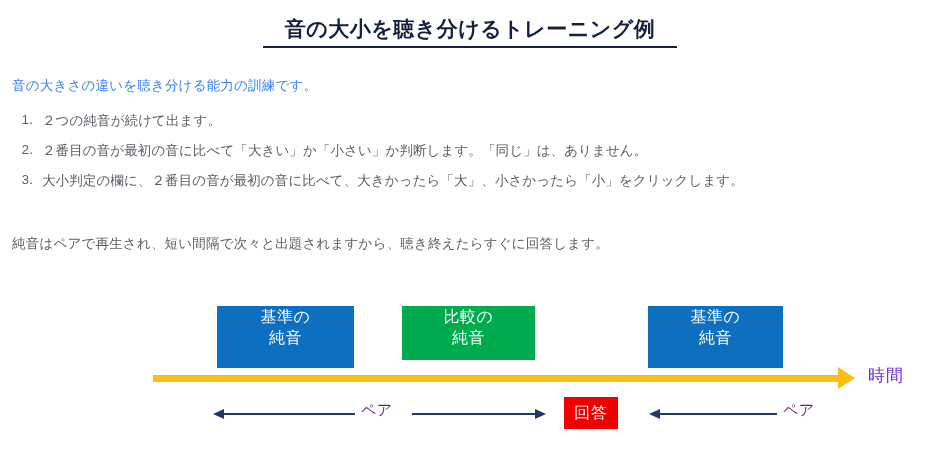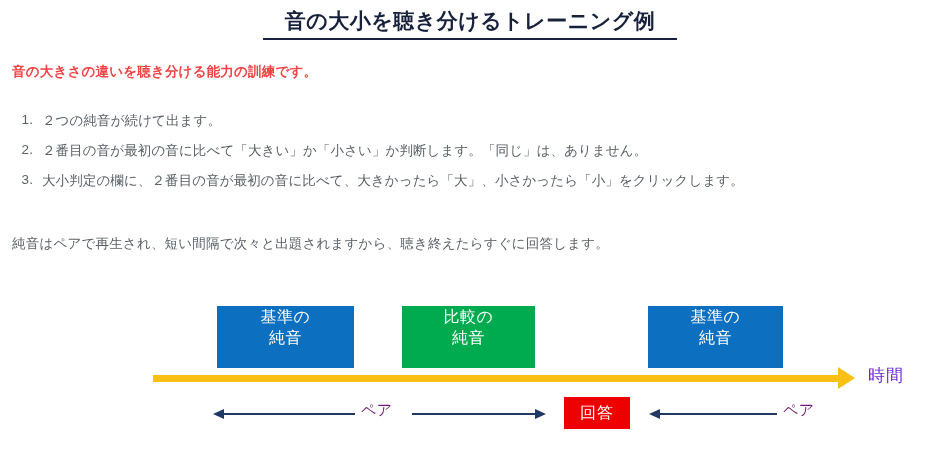--- a/index.html
+++ b/index.html
@@ -13,44 +13,43 @@
     position: relative;
     overflow: hidden;
     font-family: "Liberation Sans", "DejaVu Sans", sans-serif;
     color: #2b2f35;
   }
 
   
   .title-wrap {
     position: absolute;
     left: 0;
-    top: 8px;
+    top: 16px;
     width: 940px;
     text-align: center;
   }
   .title {
     display: inline-block;
     font-size: 21px;
     font-weight: bold;
     color: #17213b;
     letter-spacing: 0.5px;
     padding: 0 22px 4px 22px;
     border-bottom: 2px solid #17213b;
     line-height: 1.25;
   }
 
   
   .intro {
     position: absolute;
     left: 12px;
-    top: 63px;
+    top: 77px;
     font-size: 13.5px;
-    color: #ef4444;
+    color: #3b82f6;
     letter-spacing: 0.2px;
-    font-weight: bold;
   }
   .steps {
     position: absolute;
     left: 12px;
     top: 112px;
     width: 900px;
   }
   .step {
     display: flex;
     align-items: flex-start;
@@ -96,21 +95,21 @@
     text-align: center;
     display: flex;
     flex-direction: column;
     align-items: center;
     justify-content: flex-start;
     letter-spacing: 0.5px;
   }
   .tone-box .l1, .tone-box .l2 { display: block; }
 
   .box-ref1 { left: 217px; top: 24px; width: 137px; height: 62px; background: #0d6fbf; }
-  .box-cmp  { left: 402px; top: 24px; width: 133px; height: 62px; background: #00ab4f; }
+  .box-cmp  { left: 402px; top: 24px; width: 133px; height: 54px; background: #00ab4f; }
   .box-ref2 { left: 648px; top: 24px; width: 135px; height: 62px; background: #0d6fbf; }
 
   
   .timeline-bar {
     position: absolute;
     left: 153px;
     top: 93px;
     width: 690px;
     height: 7px;
     background: #f9bf12;
@@ -131,21 +130,21 @@
     font-size: 17px;
     color: #6d28d9;
     letter-spacing: 1px;
   }
 
   
   .answer-box {
     position: absolute;
     left: 564px;
     top: 115px;
-    width: 66px;
+    width: 54px;
     height: 32px;
     background: #ee0000;
     color: #ffffff;
     font-size: 16px;
     display: flex;
     align-items: center;
     justify-content: center;
     letter-spacing: 1px;
   }
 

